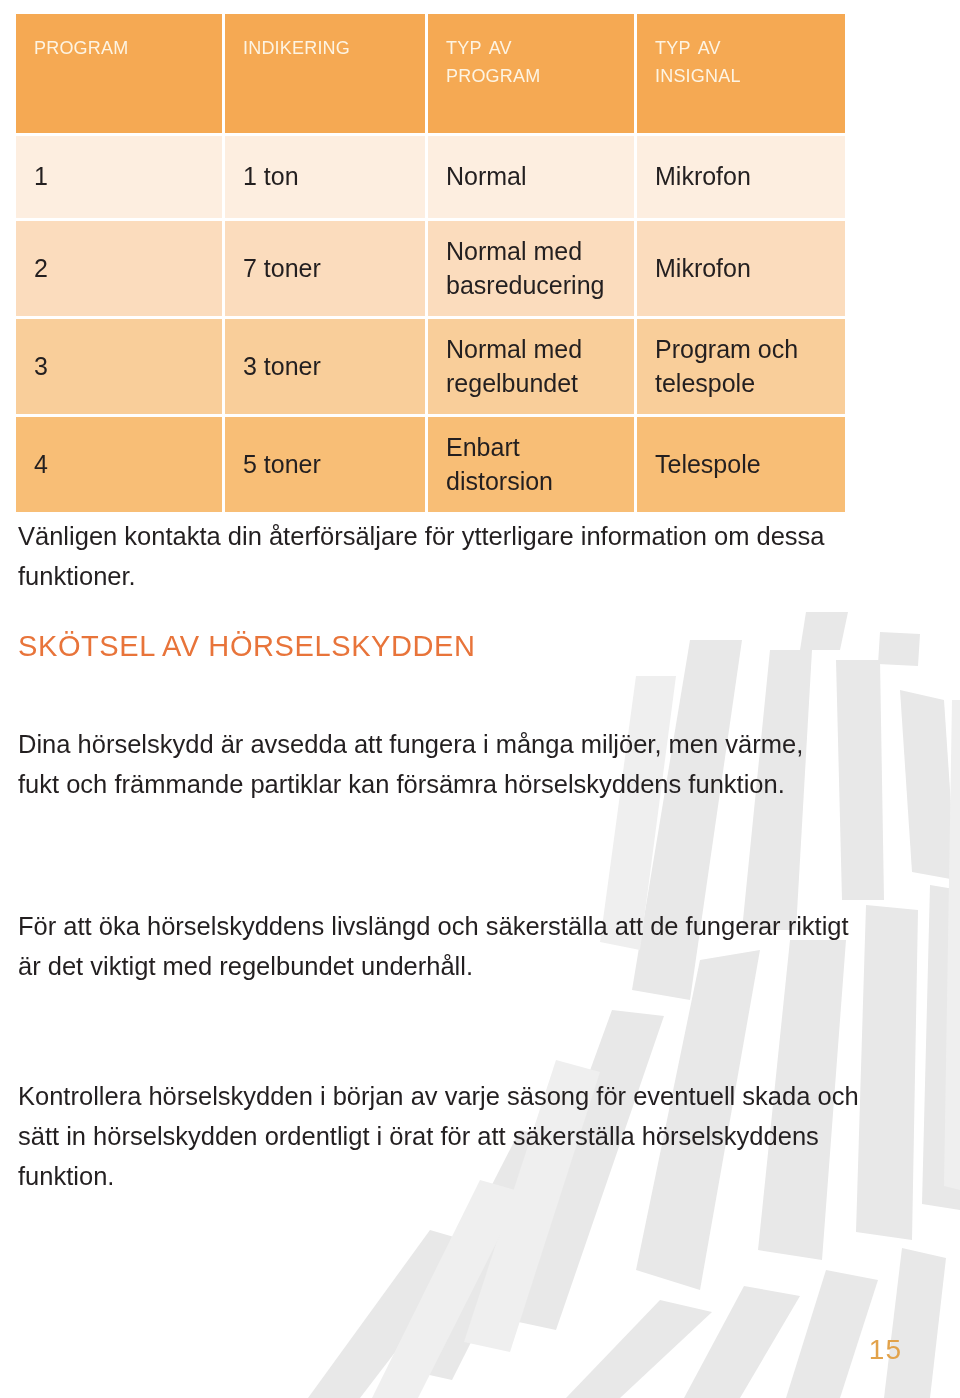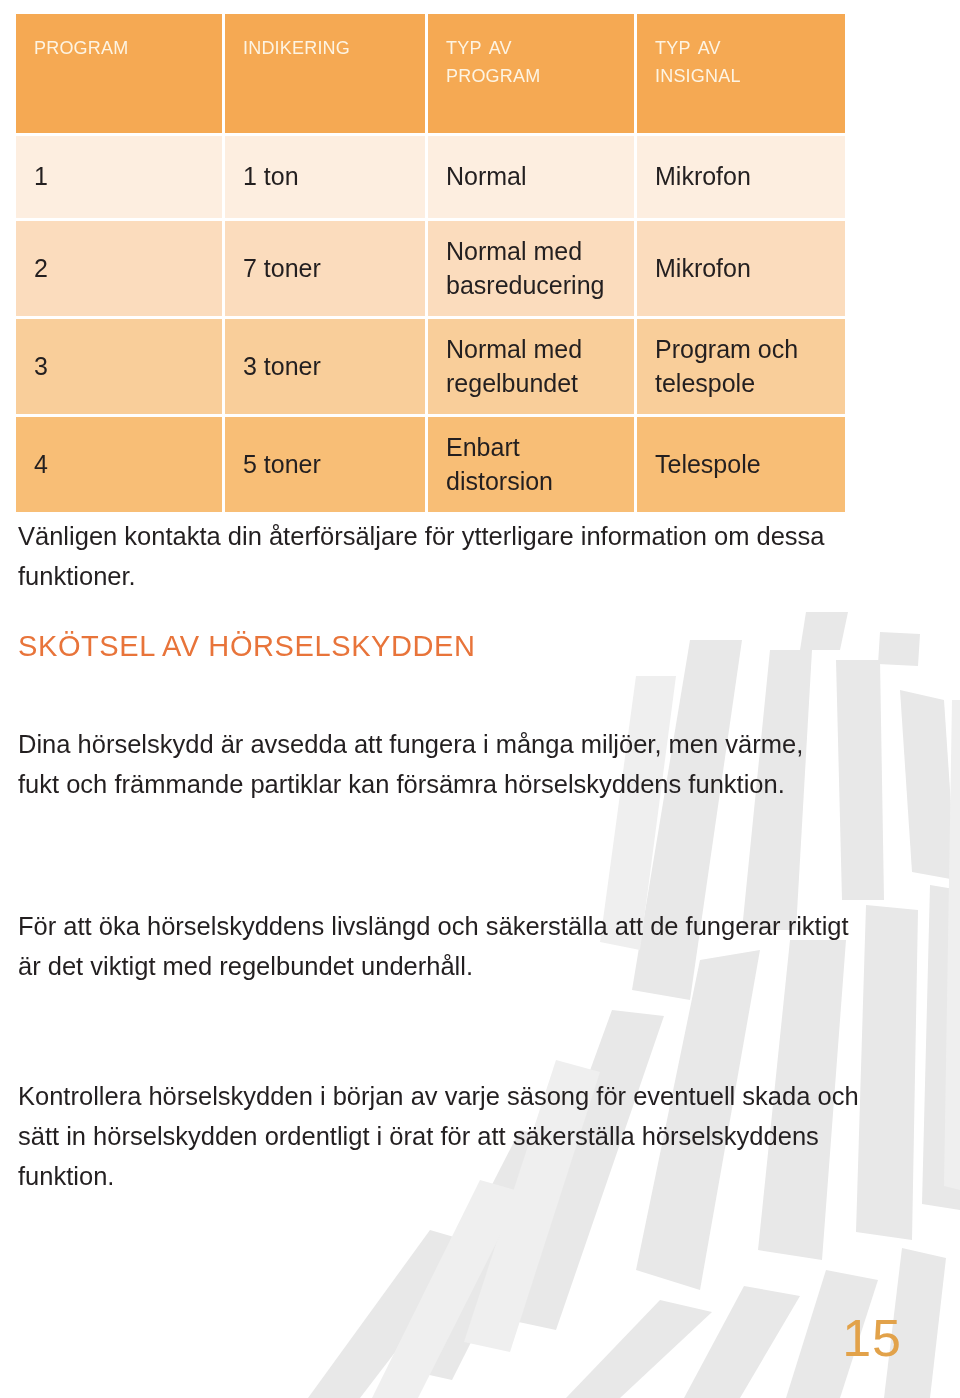--- a/index.html
+++ b/index.html
@@ -104,21 +104,21 @@
     line-height: 1;
     font-weight: 400;
     letter-spacing: 0.6px;
     color: #e8743a;
   }
 
   .pagenum {
     position: absolute;
     right: 58px;
     bottom: 34px;
-    font-size: 52px;
+    font-size: 28px;
     line-height: 1;
     color: #e2a24a;
     letter-spacing: 1px;
   }
 </style>
 </head>
 <body>
 
 <div id="decor-layer">
   <svg viewBox="0 0 960 1398" xmlns="http://www.w3.org/2000/svg" aria-hidden="true">

